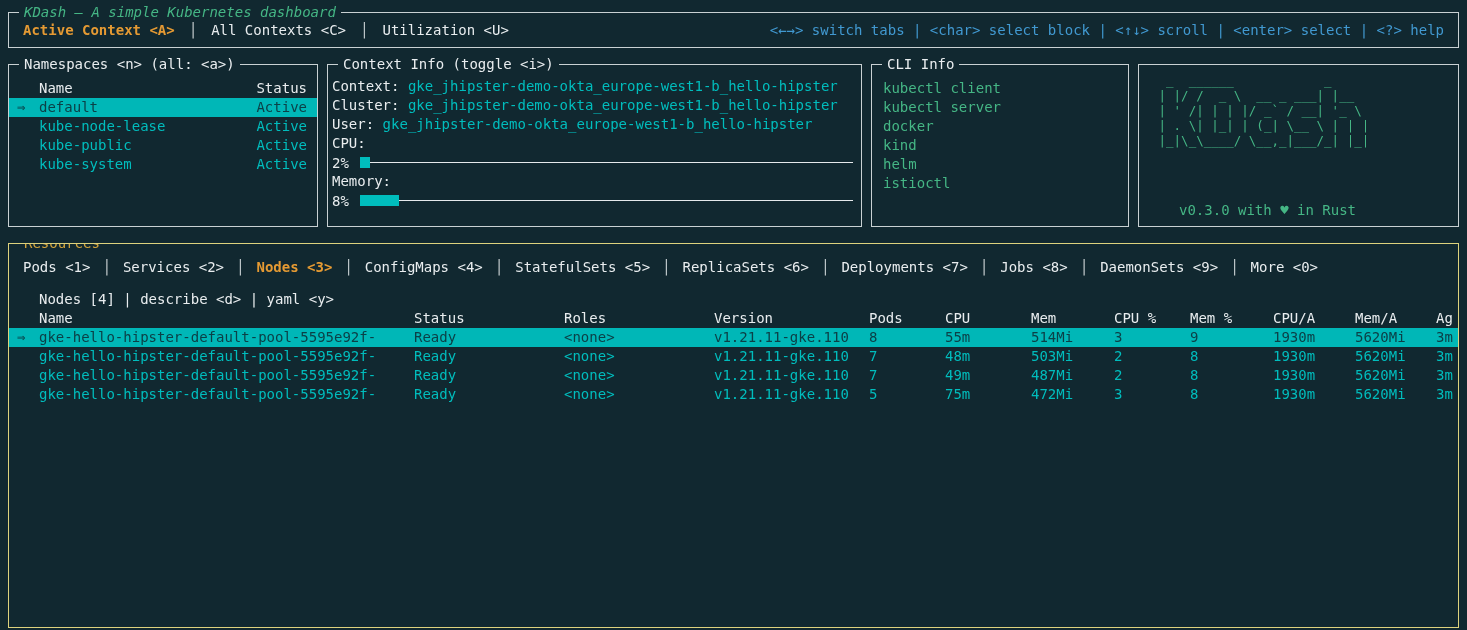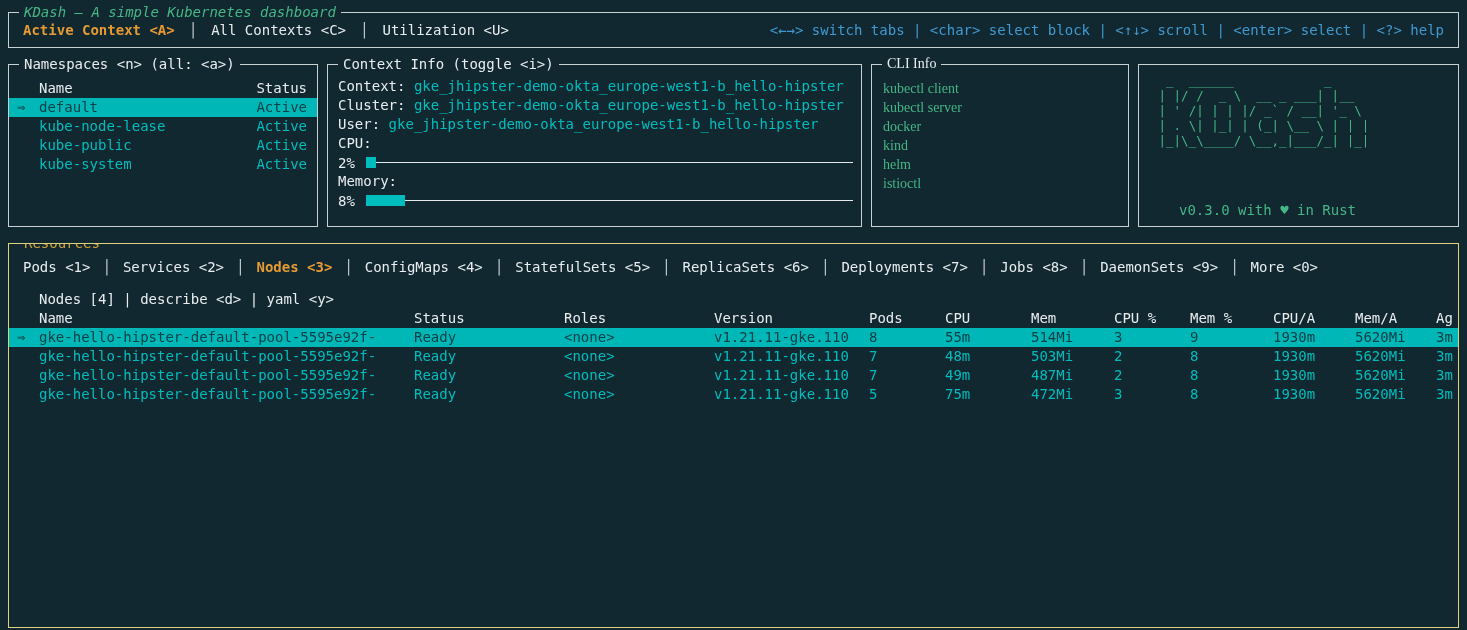--- a/index.html
+++ b/index.html
@@ -32,30 +32,30 @@
 
   .ns-box{width:310px;flex:none;padding-top:14px;}
   .ns-header,.ns-row{display:flex;height:19px;line-height:19px;padding-right:10px;white-space:nowrap;}
   .arrow-gutter{width:30px;flex:none;padding-left:8px;}
   .ns-name{flex:1;overflow:hidden;}
   .ns-status{width:80px;text-align:right;flex:none;}
   .ns-row .ns-name,.ns-row .ns-status{color:var(--cyan);}
   .ns-row.selected{background:var(--sel-bg);}
   .ns-row.selected .ns-name,.ns-row.selected .ns-status,.ns-row.selected .arrow-gutter{color:var(--sel-fg);}
 
-  .ctx-box{flex:1;padding:12px 8px 0 10px;}
+  .ctx-box{flex:1;padding:12px 8px 0 4px;}
   .ctx-line{height:19px;line-height:19px;white-space:nowrap;overflow:hidden;}
   .k{color:var(--fg);} .v{color:var(--cyan);}
   .gauge-row{display:flex;height:19px;align-items:center;}
   .pct{width:28px;flex:none;}
   .gauge{flex:1;position:relative;height:15px;}
   .gauge-track{position:absolute;left:0;right:0;top:7px;border-top:1px solid #e6eaec;}
   .gauge-fill{position:absolute;left:0;top:2px;height:11px;background:var(--cyan);}
 
-  .cli-box{width:258px;flex:none;padding:14px 10px 0 11px;font-family:Liberation Serif, serif;}
+  .cli-box{width:258px;flex:none;padding:14px 10px 0 11px;}
   .cli-row{display:flex;height:19px;line-height:19px;white-space:nowrap;}
   .cli-name{width:126px;flex:none;color:var(--green);overflow:hidden;}
   .cli-ver{color:var(--cyan);overflow:hidden;margin-top:17px;}
 
   .logo-box{width:321px;flex:none;padding:8px 6px 8px 12px;display:flex;flex-direction:column;justify-content:space-between;}
   .ascii{color:var(--green);font-size:12.5px;line-height:15px;font-family:inherit;white-space:pre;}
   .logo-version{color:var(--green);margin-left:28px;}
 
   
   .res-box{flex:1;margin-top:16px;border-color:var(--yellow);padding-top:10px;display:flex;flex-direction:column;overflow:hidden;}

